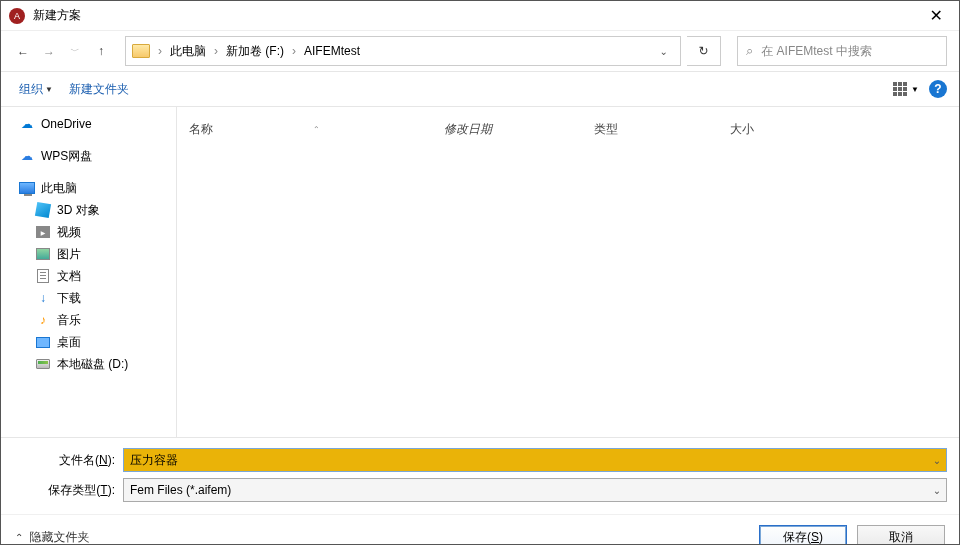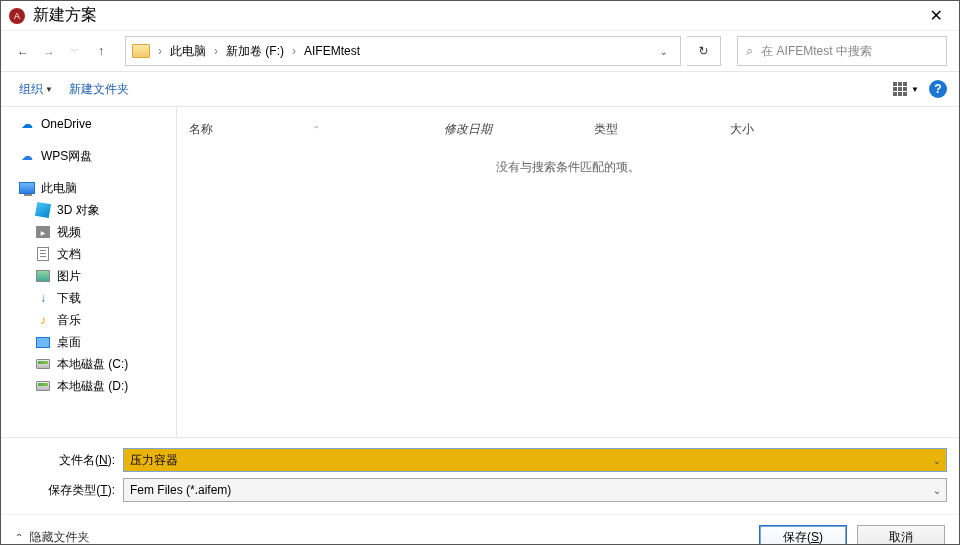--- a/index.html
+++ b/index.html
@@ -1,21 +1,21 @@
 <!DOCTYPE html>
 <html><head>
 <meta charset="utf-8">
 <style>
 * { box-sizing: border-box; margin: 0; padding: 0; font-family: "Microsoft YaHei", "Segoe UI", sans-serif; }
 body { background: #fff; width: 960px; height: 545px; overflow: hidden; font-size: 12px; border: 1px solid #555; }
 
 
 .titlebar { height: 30px; display: flex; align-items: center; padding: 0 8px; border-bottom: 1px solid #eee; }
 .titlebar .app-icon { width: 16px; height: 16px; background: #a02020; border-radius: 50%; margin-right: 8px; display:flex; align-items:center; justify-content:center; color:#fff; font-size:9px; }
-.titlebar .title { flex: 1; font-size: 16px; }
+.titlebar .title { flex: 1; font-size: 12px; }
 .titlebar .close { font-size: 16px; cursor: pointer; padding: 0 8px; }
 
 
 .navrow { height: 40px; display: flex; align-items: center; padding: 0 12px; gap: 6px; }
 .navbtn { width: 20px; height: 20px; display: flex; align-items: center; justify-content: center; color: #888; cursor: pointer; }
 .navbtn.enabled { color: #333; }
 .addrbar { flex: 1; height: 30px; border: 1px solid #ccc; display: flex; align-items: center; padding: 0 6px; gap: 2px; margin-left: 8px; }
 .addrbar .folder-icon { width: 18px; height: 14px; background: linear-gradient(#ffe9a6,#f7c96b); border:1px solid #d8a93c; border-radius:1px; margin-right:4px; }
 .addrbar .crumb { cursor: pointer; padding: 2px 4px; }
 .addrbar .sep { color: #888; padding: 0 2px; }
@@ -169,70 +169,63 @@
         <span class="tlabel">3D 对象</span>
       </div>
     <div class="tree-item child">
         <span class="ticon">
           <span class="ic-video"></span>
         </span>
         <span class="tlabel">视频</span>
       </div>
     <div class="tree-item child">
         <span class="ticon">
+          <span class="ic-img"></span>
+        </span>
+        <span class="tlabel">图片</span>
+      </div>
+    <div class="tree-item child">
+        <span class="ticon">
           <span class="ic-doc"></span>
         </span>
         <span class="tlabel">文档</span>
-      </div>
-    <div class="tree-item child">
-        <span class="ticon">
-          <span class="ic-img"></span>
-        </span>
-        <span class="tlabel">图片</span>
       </div>
     <div class="tree-item child">
         <span class="ticon ic-dl">↓</span>
         <span class="tlabel">下载</span>
       </div>
     <div class="tree-item child">
         <span class="ticon ic-music">♪</span>
         <span class="tlabel">音乐</span>
       </div>
     <div class="tree-item child">
         <span class="ticon">
           <span class="ic-desk"></span>
         </span>
         <span class="tlabel">桌面</span>
-      </div>
-    <div class="tree-item child">
-        <span class="ticon">
-          <span class="ic-disk"></span>
-        </span>
-        <span class="tlabel">本地磁盘 (C:)</span>
       </div>
     <div class="tree-item child">
         <span class="ticon">
           <span class="ic-disk"></span>
         </span>
         <span class="tlabel">本地磁盘 (D:)</span>
       </div>
     <div style="height:20px"></div>
   </div>
   <div class="splitter"></div>
   <div class="content">
     <div class="colheaders">
       <div class="col name">
           <span>名称</span>
           <span class="sort">⌃</span>
         </div>
       <div class="col date">修改日期</div>
       <div class="col type">类型</div>
       <div class="col size">大小</div>
     </div>
-    <div class="empty">没有与搜索条件匹配的项。</div>
   </div>
 </div>
 
 <div class="fields">
   <div class="frow">
     <label><span>文件名(</span><u>N</u><span>):</span></label>
     <div class="combo">
       <input value="压力容器" style="">
       <span class="dd">⌄</span>
     </div>

